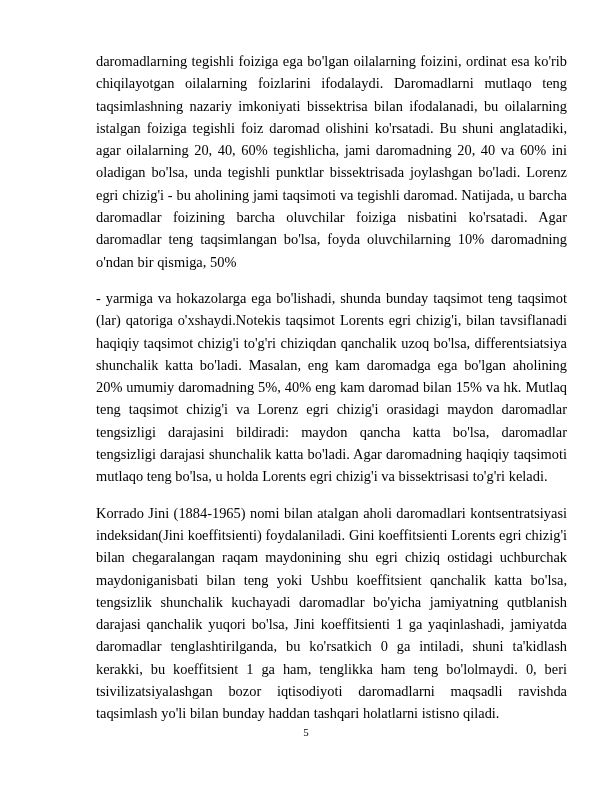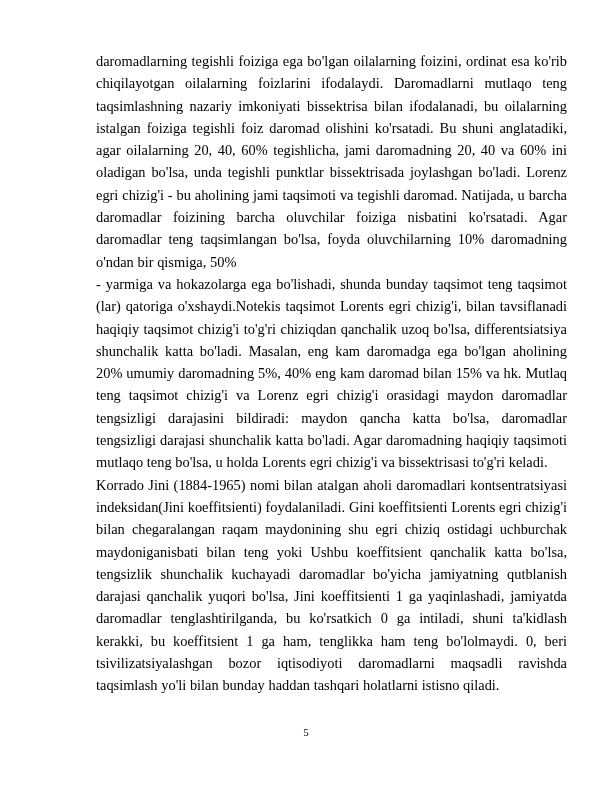--- a/index.html
+++ b/index.html
@@ -34,21 +34,21 @@
     font-size: 14.4px;
     line-height: 22.3px;
     text-align: justify;
     text-justify: inter-word;
     hyphens: none;
     -webkit-hyphens: none;
     word-spacing: 0.1px;
   }
   
   .para + .para {
-    margin-top: 0;
+    margin-top: 14px;
   }
   .page-number {
     position: absolute;
     left: 0;
     right: 0;
     top: 726px;
     text-align: center;
     font-size: 11px;
     font-family: "Liberation Serif", "DejaVu Serif", serif;
     color: #000000;

